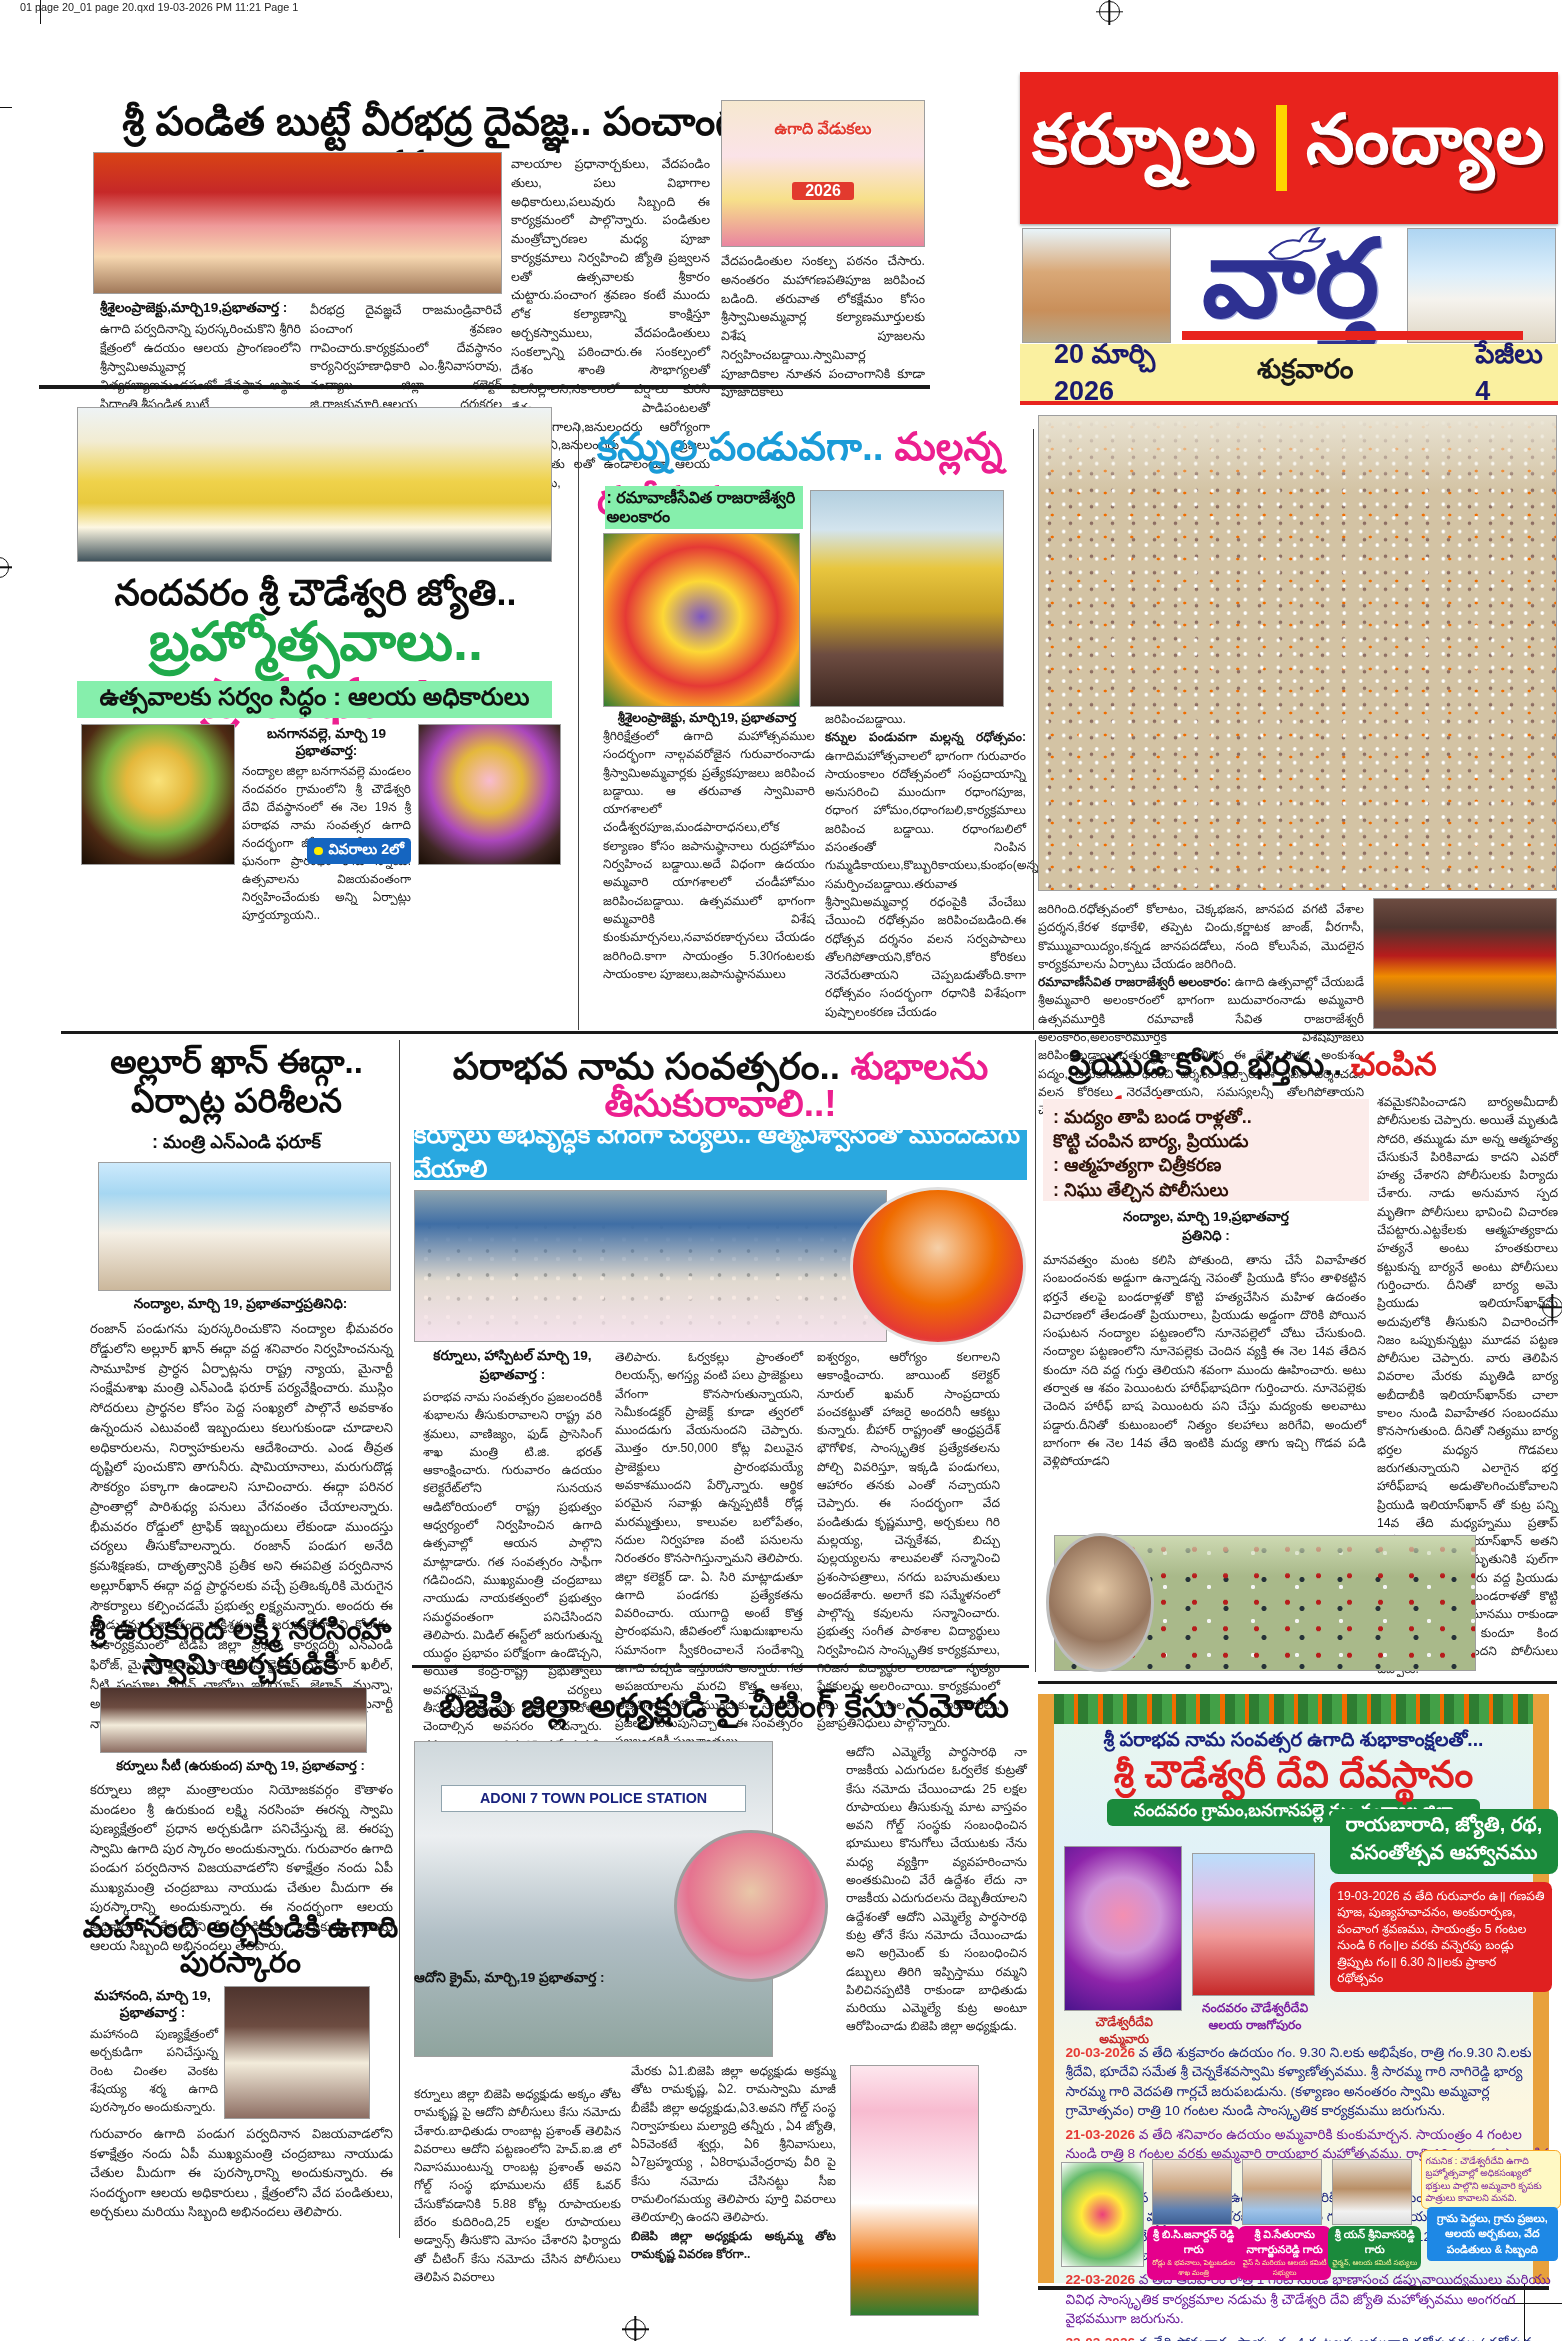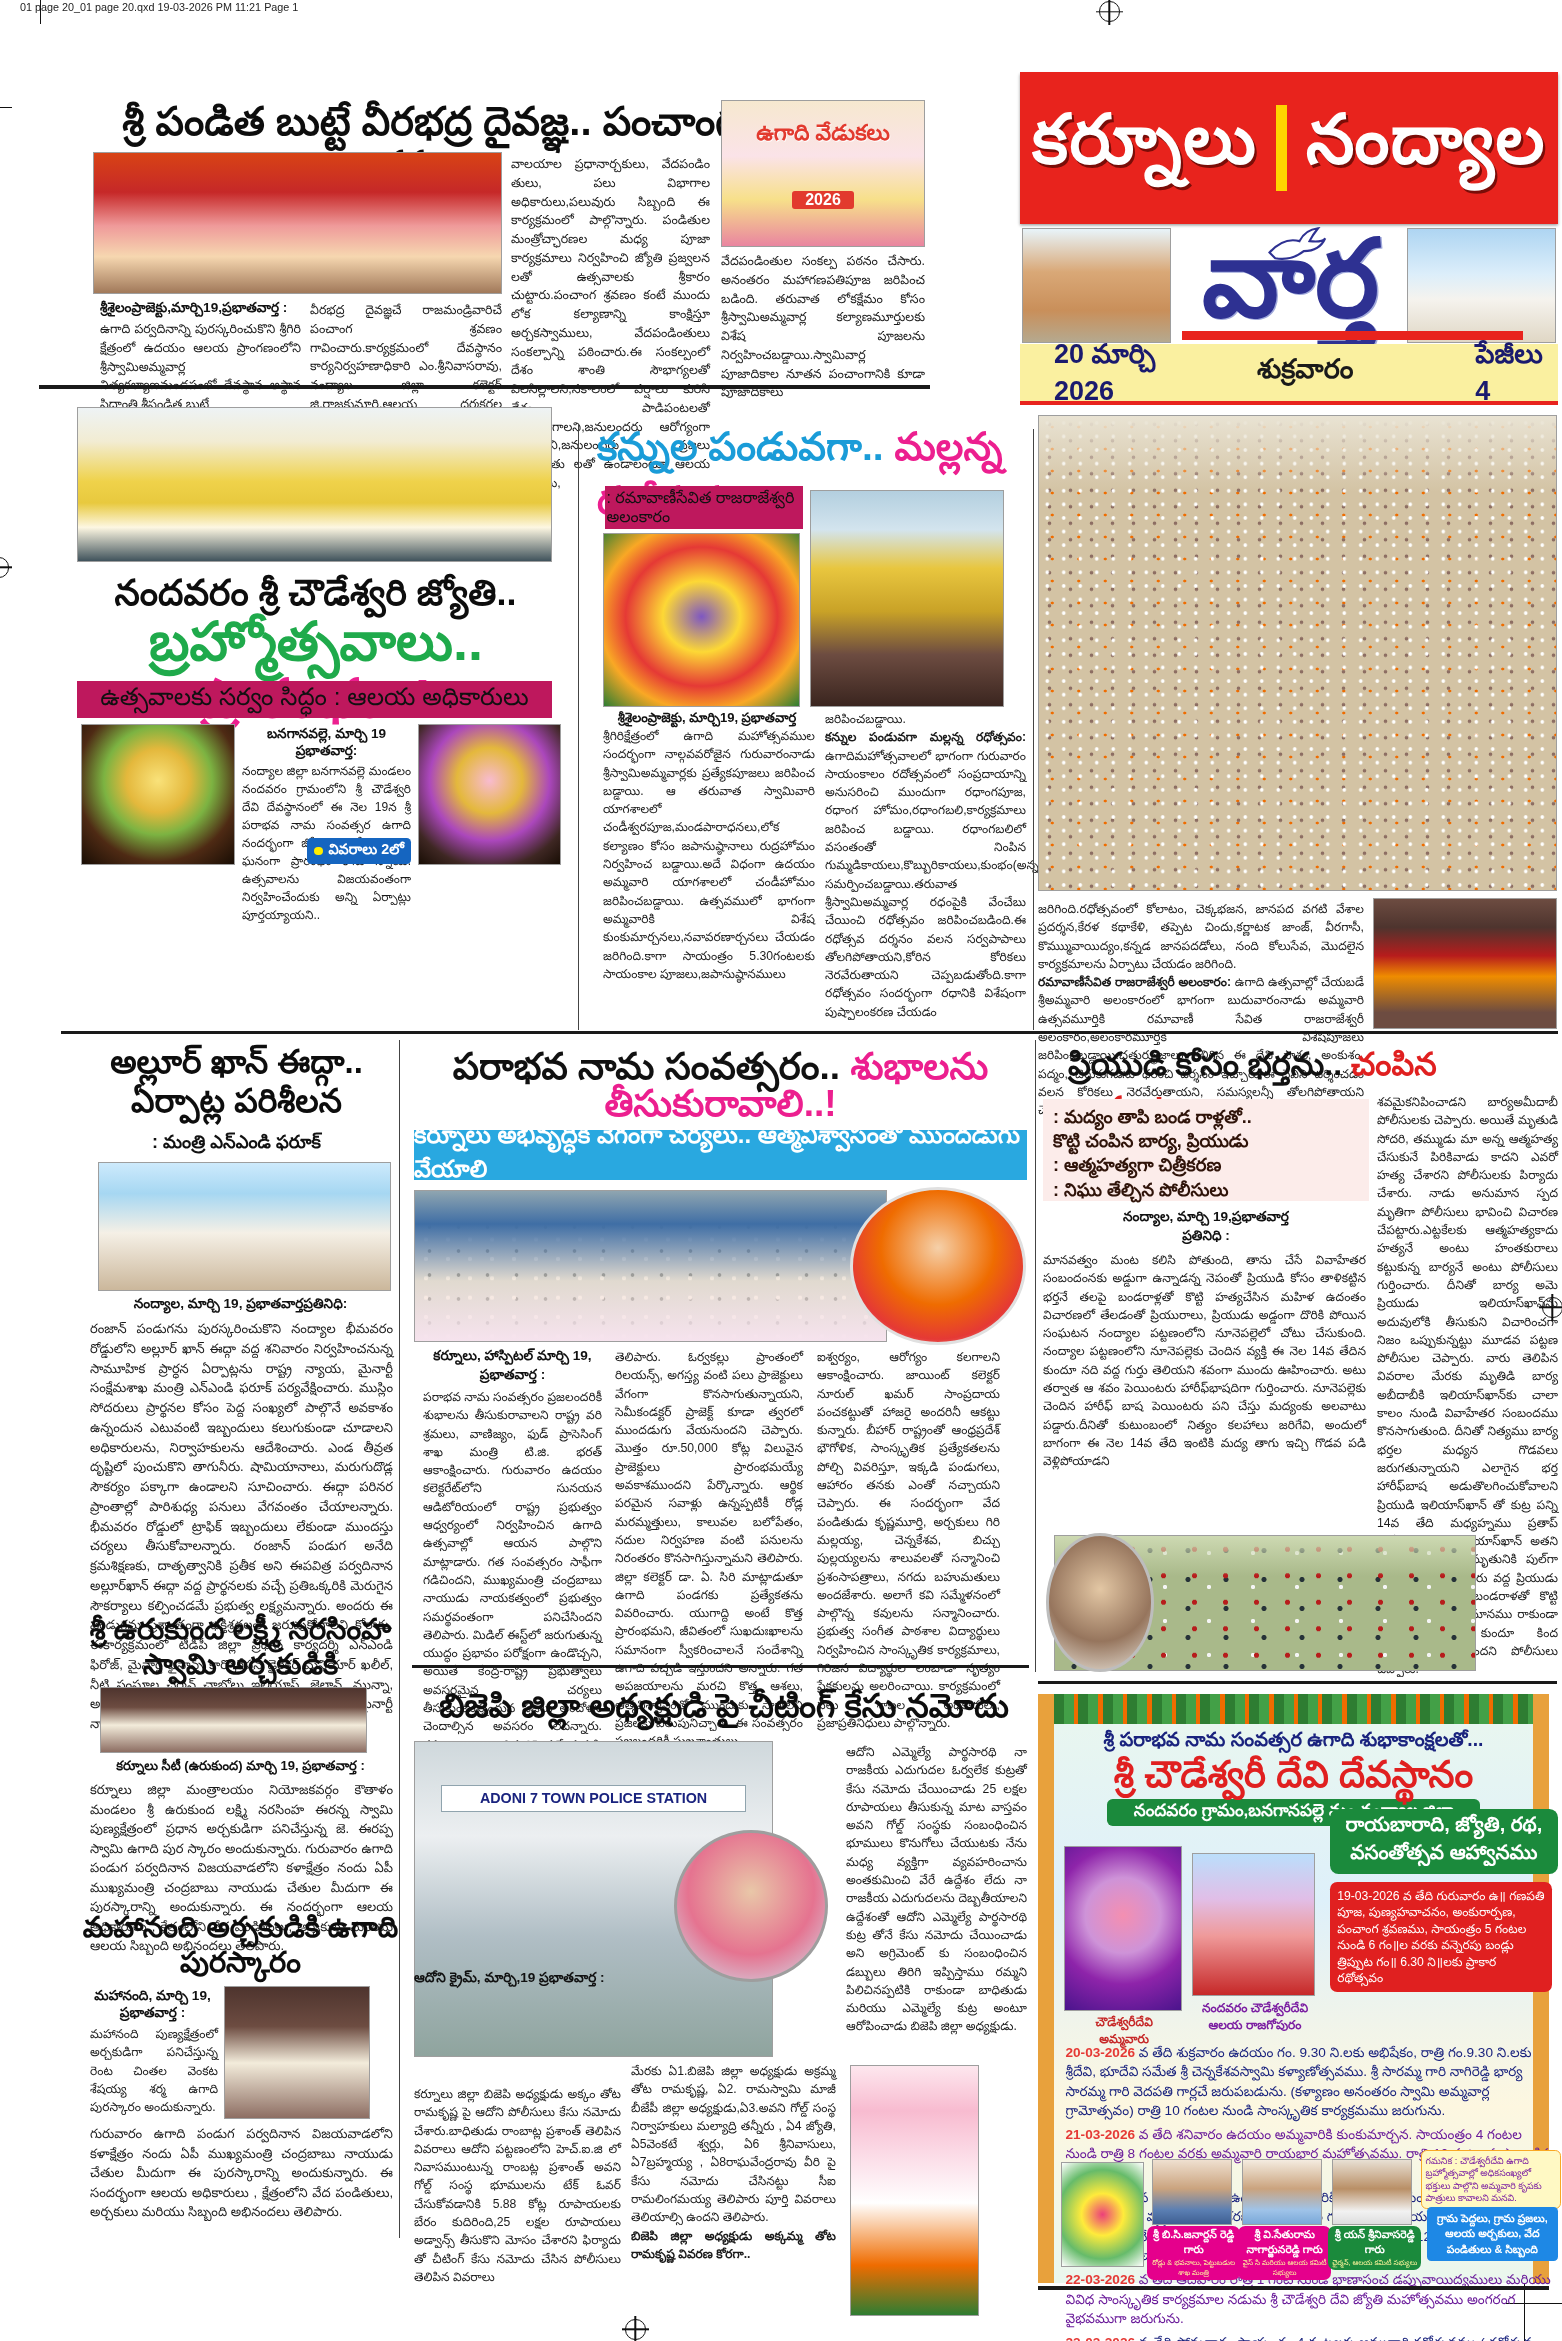--- a/index.html
+++ b/index.html
@@ -24,21 +24,21 @@
   .mast-banner{background:#e8231d;box-shadow:0 2.2px 2.9px rgba(0,0,0,.4);display:flex;align-items:center;justify-content:center;gap:18.6px;}
   .mast-city{color:#fff;font-weight:bold;font-size:69px;text-shadow:2.2px 2.9px 0 #7a0d08;letter-spacing:1.4px;}
   .mast-sep{width:11.5px;height:86px;background:#ffd400;}
   .mast-title{color:#2e3192;font-weight:bold;font-size:108px;text-shadow:1.4px 1.4px 0 #9fa8da;}
   .mast-underline{background:#e8231d;height:9.3px;}
   .mast-strip{background:#faf0a0;border-bottom:4.3px solid #e8231d;display:flex;align-items:center;}
   .mast-strip span{font-weight:bold;font-size:27px;color:#1a1a6e;}
   
   .hl-black{font-weight:bold;color:#0d0d0d;}
   .green{color:#1faa4b;} .pink{color:#ec1f8f;} .blue{color:#1a9cd8;} .red{color:#e02020;}
-  .ystrip{background:#be185d;display:flex;align-items:center;justify-content:center;font-weight:normal;}
+  .ystrip{background:#86efac;display:flex;align-items:center;justify-content:center;font-weight:bold;}
   .bstrip{background:#29a8e0;color:#fff;display:flex;align-items:center;justify-content:center;font-weight:bold;}
   .more-box{background:#1565c0;color:#fff;font-weight:bold;border-radius:4.3px;display:flex;align-items:center;justify-content:center;gap:5.7px;}
   .dot{width:8.6px;height:8.6px;border-radius:50%;background:#ffec00;display:inline-block;}
   .pink-box{background:#fcecea;color:#30140a;font-weight:bold;}
   
   .ad{background:linear-gradient(180deg,#eaf7ee 0%,#def0fa 35%,#fdf7e0 70%,#eaf7ee 100%);
       border-left:16px solid #e8a13c;border-right:16px solid #e8a13c;box-sizing:border-box;}
   .ad-garland{background:repeating-linear-gradient(90deg,#2e7d32 0 10px,#43a047 10px 20px,#ef6c00 20px 24.4px);}
   .ad-date{color:#e53935;font-weight:bold;}
   .ad-item{font-size:13.6px;line-height:1.42;margin-bottom:5px;}
@@ -70,21 +70,21 @@
   .ph-crowd2{background-color:#a9b98a;background-image:linear-gradient(180deg,#cdd9b2 0%,rgba(205,217,178,0) 30%),radial-gradient(circle,#b71c1c 2.2px,transparent 2.9px),radial-gradient(circle,#263238 2.2px,transparent 2.9px),radial-gradient(circle,#f5f5f5 1.8px,transparent 2.5px);background-size:100% 100%,31px 26.5px,38px 29px,44px 34px;}
   .ph-pumpkin{background:linear-gradient(180deg,#6d4c41 0%,#4e342e 22%,#b71c1c 44%,#ef8c00 60%,#6d4c41 88%);}
   .ph-fort{background:linear-gradient(180deg,#e8f4fa 0%,#d9a877 38%,#c98f5a 72%,#b5a98f 100%);}
   .ph-nandi{background:linear-gradient(180deg,#aed5f2 0%,#dceefa 40%,#f5f3ee 62%,#e0d7c5 100%);}
   .ph-addeity{background:radial-gradient(circle at 50% 42%,#f48fb1 0%,#ce93d8 34%,#8e24aa 62%,#4a148c 100%);}
   .ph-adgopu{background:linear-gradient(180deg,#bbdefb 0%,#e1bee7 32%,#ef9a9a 58%,#c62828 100%);}
   .ph-bouquet{background:radial-gradient(circle,#ec407a 0%,#ffeb3b 32%,#66bb6a 68%,#ffffff 100%);}
   .ph-p1{background:linear-gradient(180deg,#efe0d0 0%,#caa37e 45%,#5b7fb3 78%,#3f5f92 100%);}
   .ph-p2{background:linear-gradient(180deg,#f4ece0 0%,#caa37e 45%,#9fc3e8 78%,#7aa8d8 100%);}
   .ph-p3{background:linear-gradient(180deg,#e8e0d4 0%,#b98f66 45%,#f2f2f2 80%,#ddd 100%);}
-  .ovl-ugadi{color:#e23a2e;font-weight:bold;font-size:22px;text-shadow:0.7px 0.7px 0 #fff;}
+  .ovl-ugadi{color:#e23a2e;font-weight:bold;font-size:16px;text-shadow:0.7px 0.7px 0 #fff;}
 </style>
 </head>
 <body>
 
 <div class="page">
 
   <div class="abs" style="left:20px;top:1.4px;font-size:10.8px;color:#222;">01 page 20_01 page 20.qxd  19-03-2026  PM 11:21  Page 1</div>
   <div class="abs crop" style="left:40px;top:0;width:1.4px;height:24.4px;"></div>
   <div class="abs crop" style="left:0;top:107px;width:11.5px;height:1.4px;"></div>
   <div class="abs reg" style="left:1099px;top:1.4px;"></div>

